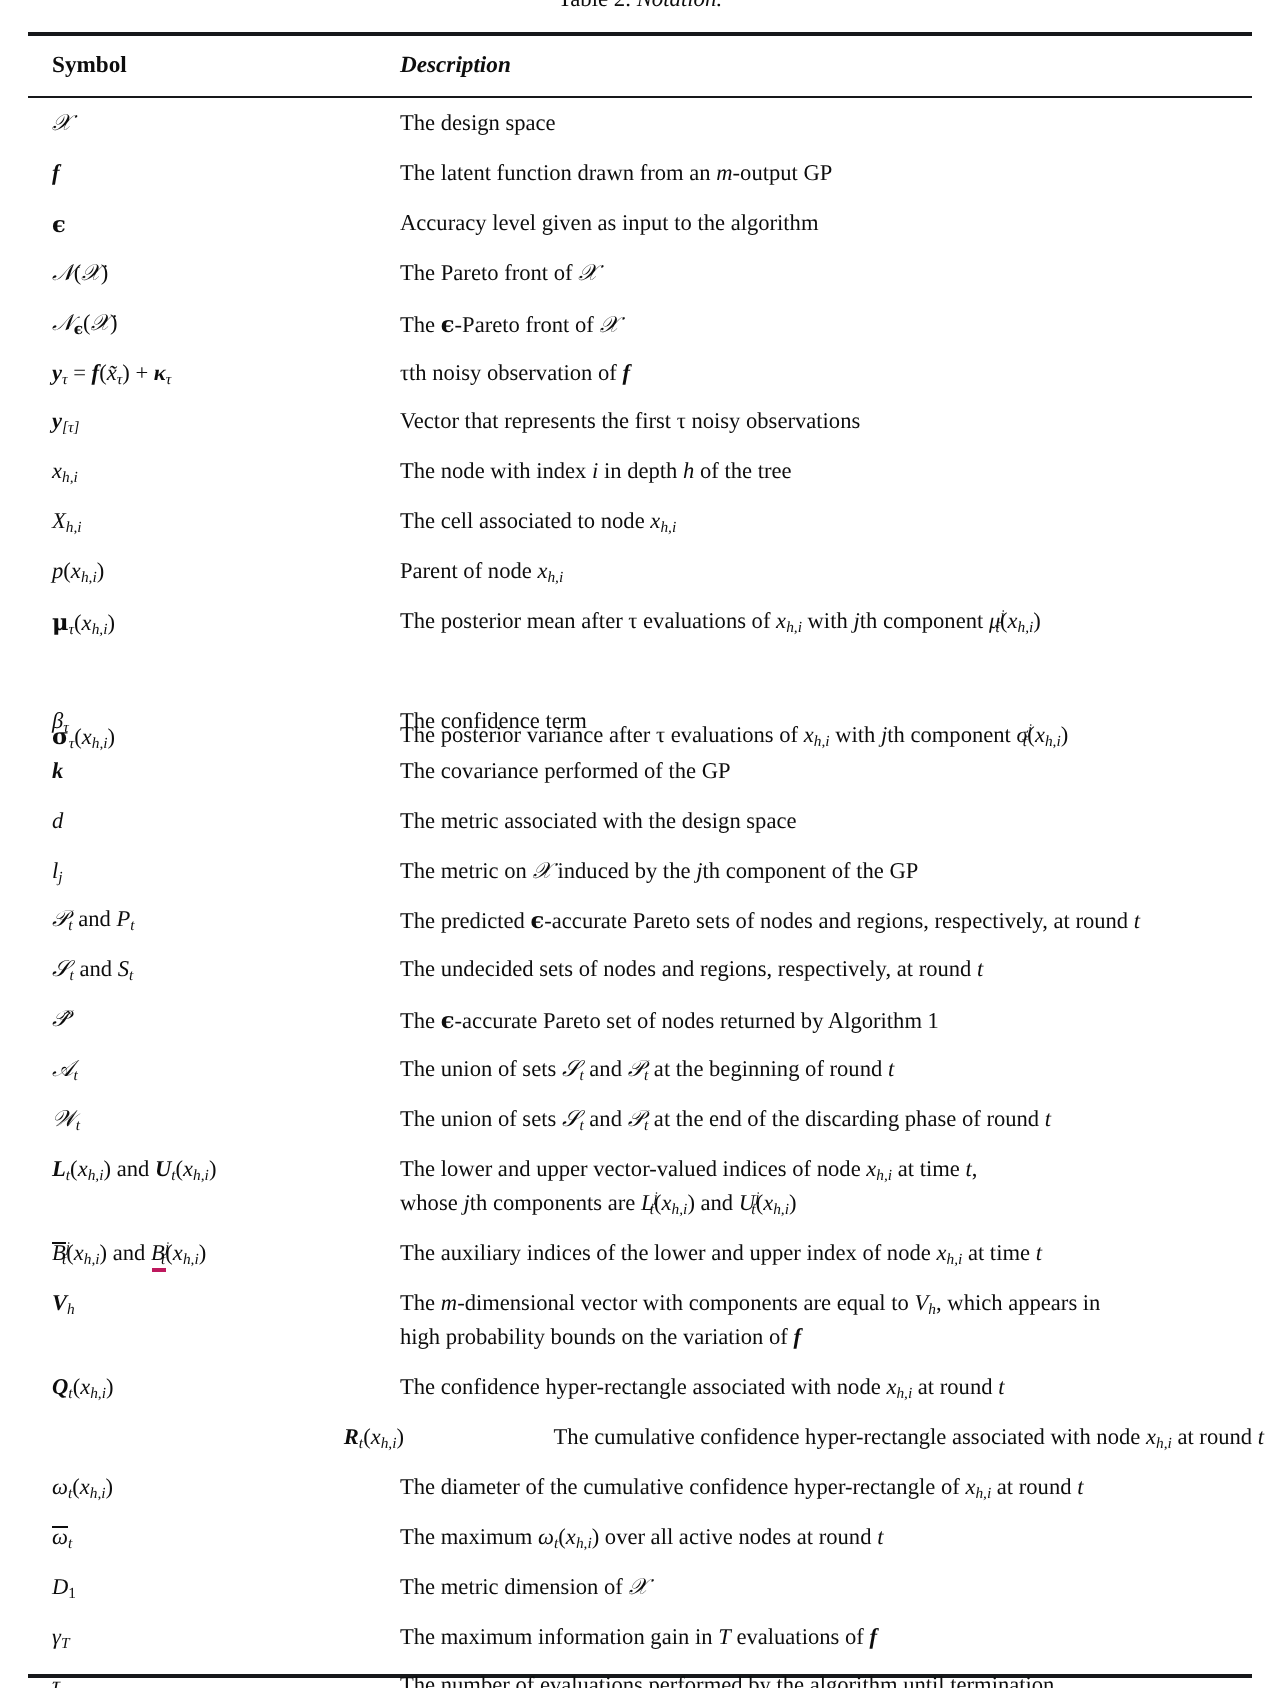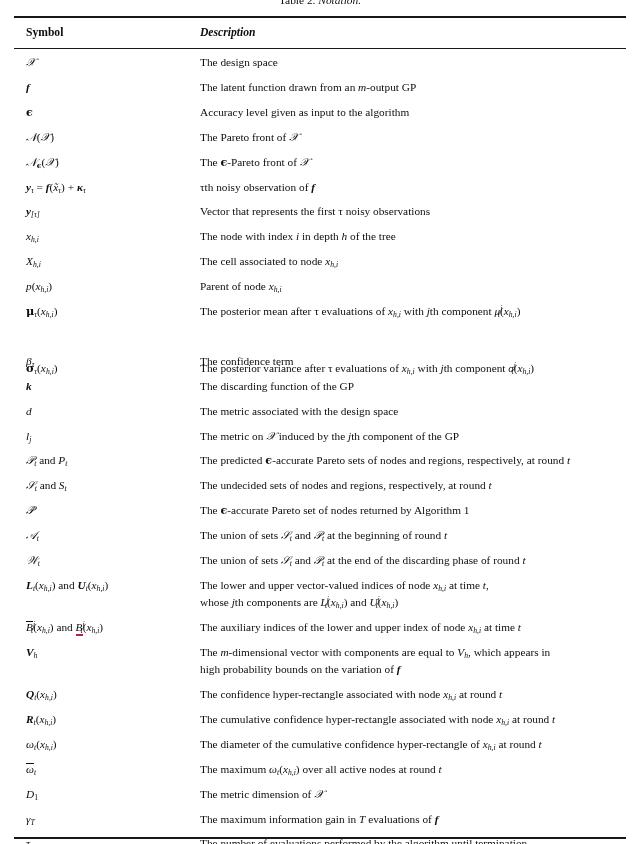--- a/index.html
+++ b/index.html
@@ -232,21 +232,21 @@
       </div>
       <div class="row" style="height: 24.9px; position: absolute; top: 298.8px; left: 0px; padding-left: 13px;">
         <span class="cell sym"><span class="mi">β</span><sub>τ</sub></span>
         <span class="cell desc">
           <span class="desc-line">The confidence term</span>
         </span>
       </div>
       <div class="row" style="height: 24.9px; position: absolute; top: 323.7px; left: 0px;">
         <span class="cell sym"><span class="mbi">k</span></span>
         <span class="cell desc">
-          <span class="desc-line">The discarding function of the GP</span>
+          <span class="desc-line">The covariance performed of the GP</span>
         </span>
       </div>
       <div class="row" style="height: 24.9px; position: absolute; top: 348.6px; left: 0px;">
         <span class="cell sym"><span class="mi">d</span></span>
         <span class="cell desc">
           <span class="desc-line">The metric associated with the design space</span>
         </span>
       </div>
       <div class="row" style="height: 24.9px; position: absolute; top: 373.5px; left: 0px;">
         <span class="cell sym"><span class="mi">l</span><sub>j</sub></span>
@@ -303,21 +303,21 @@
           <span class="desc-line">The <i>m</i>-dimensional vector with components are equal to <span class="mi">V</span><sub>h</sub>, which appears in</span>
           <span class="desc-line">high probability bounds on the variation of <span class="mbi">f</span></span>
         </span>
       </div>
       <div class="row" style="height: 24.9px; position: absolute; top: 632px; left: 0px;">
         <span class="cell sym"><span class="mbi">Q</span><sub>t</sub>(<span class="mi">x</span><sub>h,i</sub>)</span>
         <span class="cell desc">
           <span class="desc-line">The confidence hyper-rectangle associated with node <span class="mi">x</span><sub>h,i</sub> at round <i>t</i></span>
         </span>
       </div>
-      <div class="row" style="height: 24.9px; position: absolute; top: 656.9px; left: 0px;">
+      <div class="row" style="height: 24.9px; position: absolute; top: 656.9px; left: 0px; text-align: right;">
         <span class="cell sym"><span class="mbi">R</span><sub>t</sub>(<span class="mi">x</span><sub>h,i</sub>)</span>
         <span class="cell desc">
           <span class="desc-line">The cumulative confidence hyper-rectangle associated with node <span class="mi">x</span><sub>h,i</sub> at round <i>t</i></span>
         </span>
       </div>
       <div class="row" style="height: 24.9px; position: absolute; top: 681.8px; left: 0px;">
         <span class="cell sym"><span class="mi">ω</span><sub>t</sub>(<span class="mi">x</span><sub>h,i</sub>)</span>
         <span class="cell desc">
           <span class="desc-line">The diameter of the cumulative confidence hyper-rectangle of <span class="mi">x</span><sub>h,i</sub> at round <i>t</i></span>
         </span>

